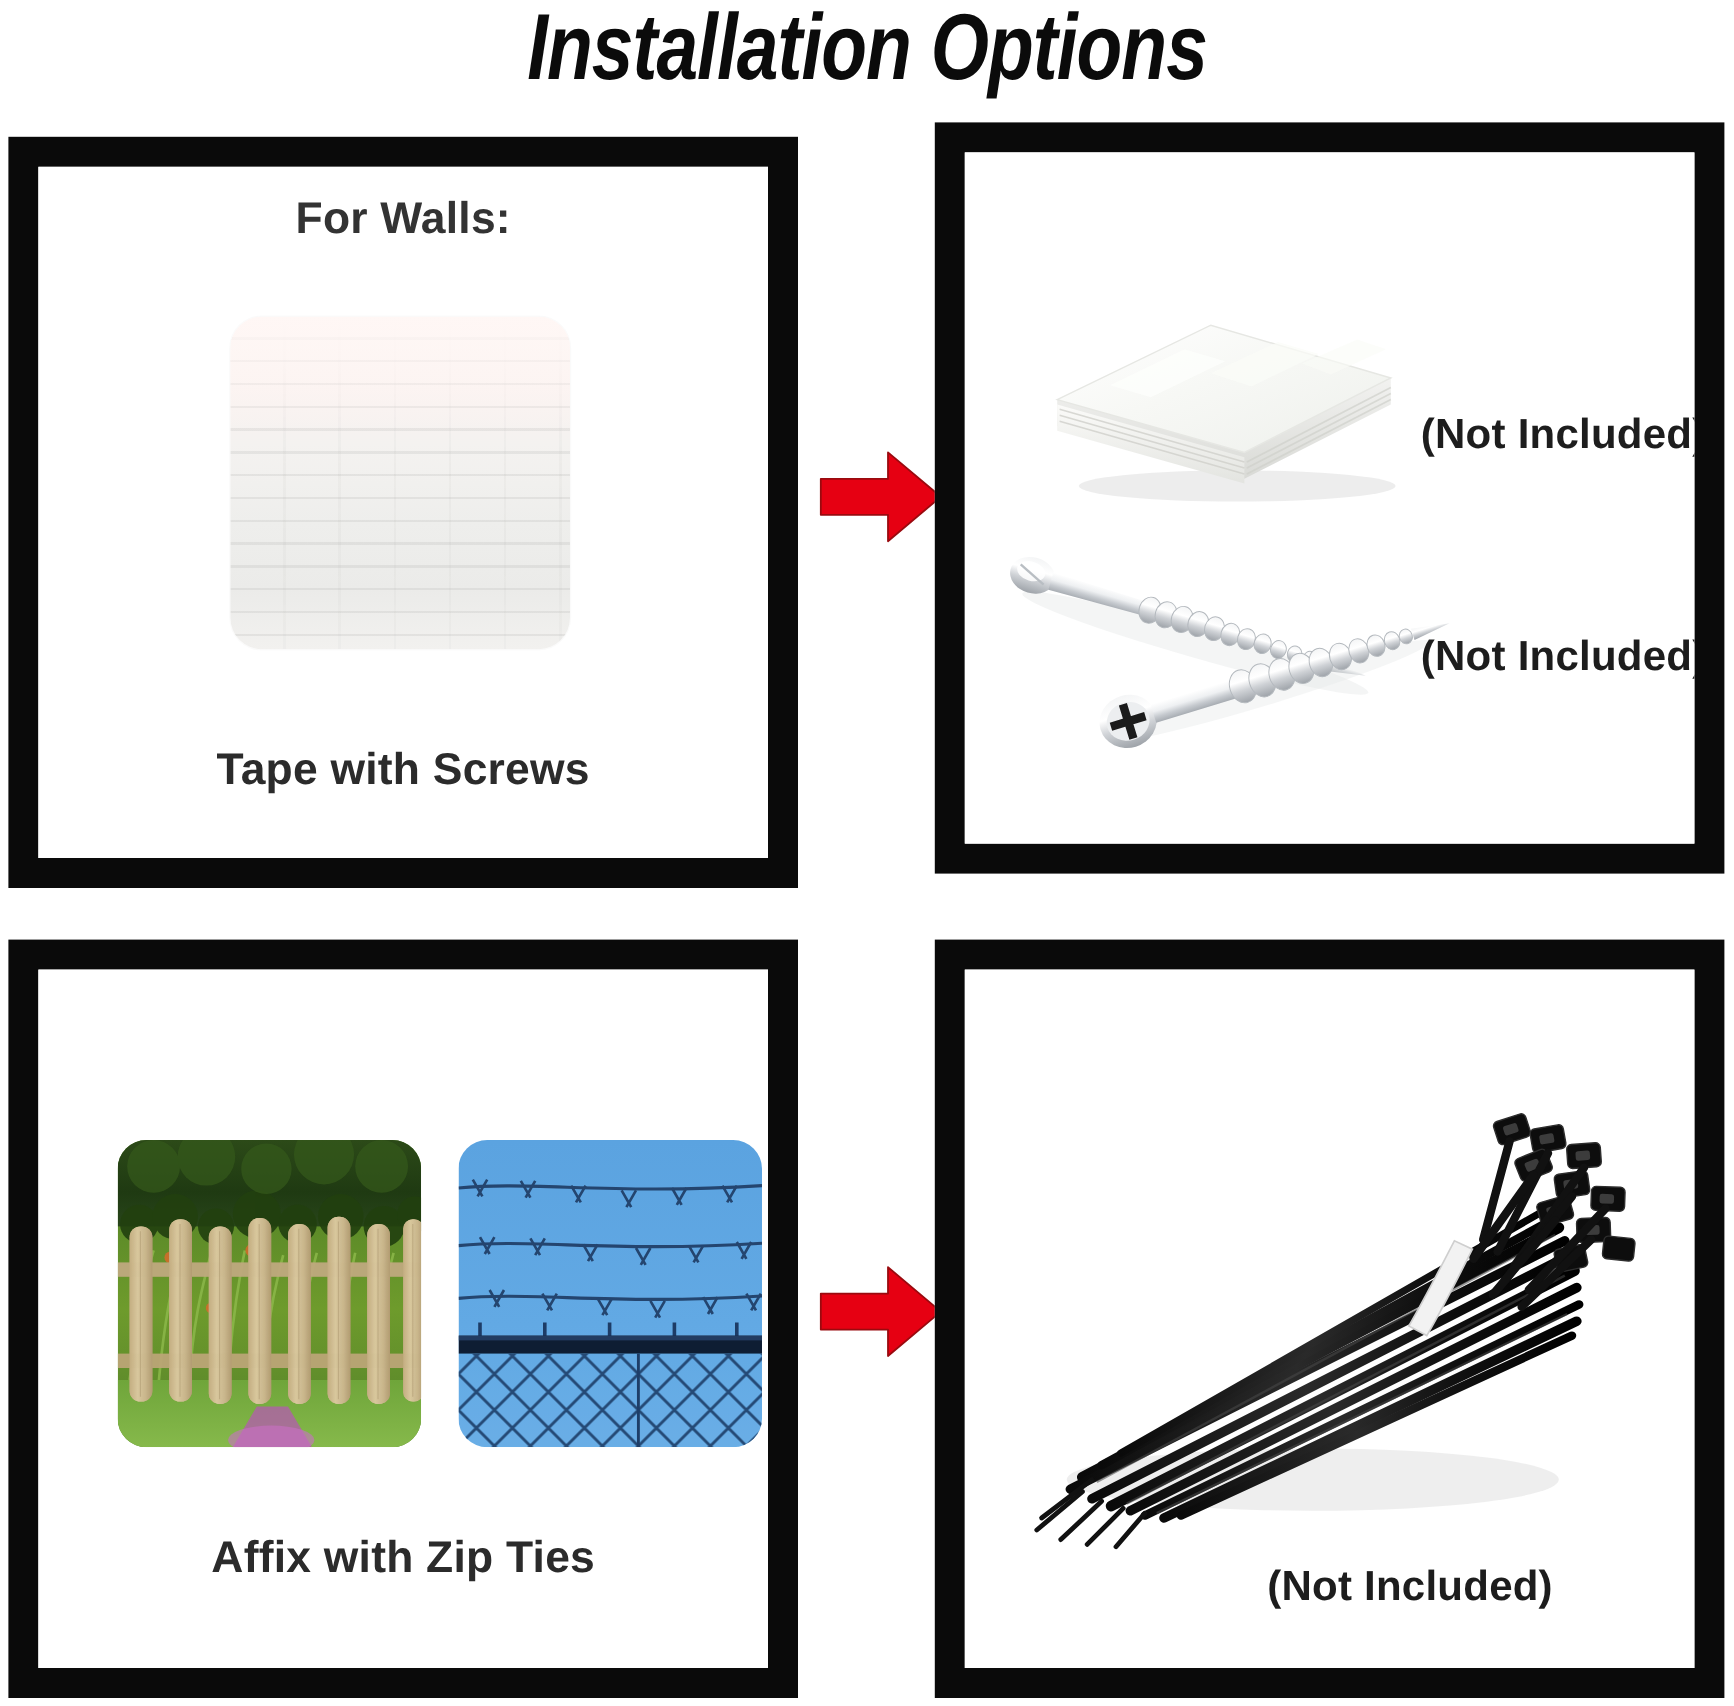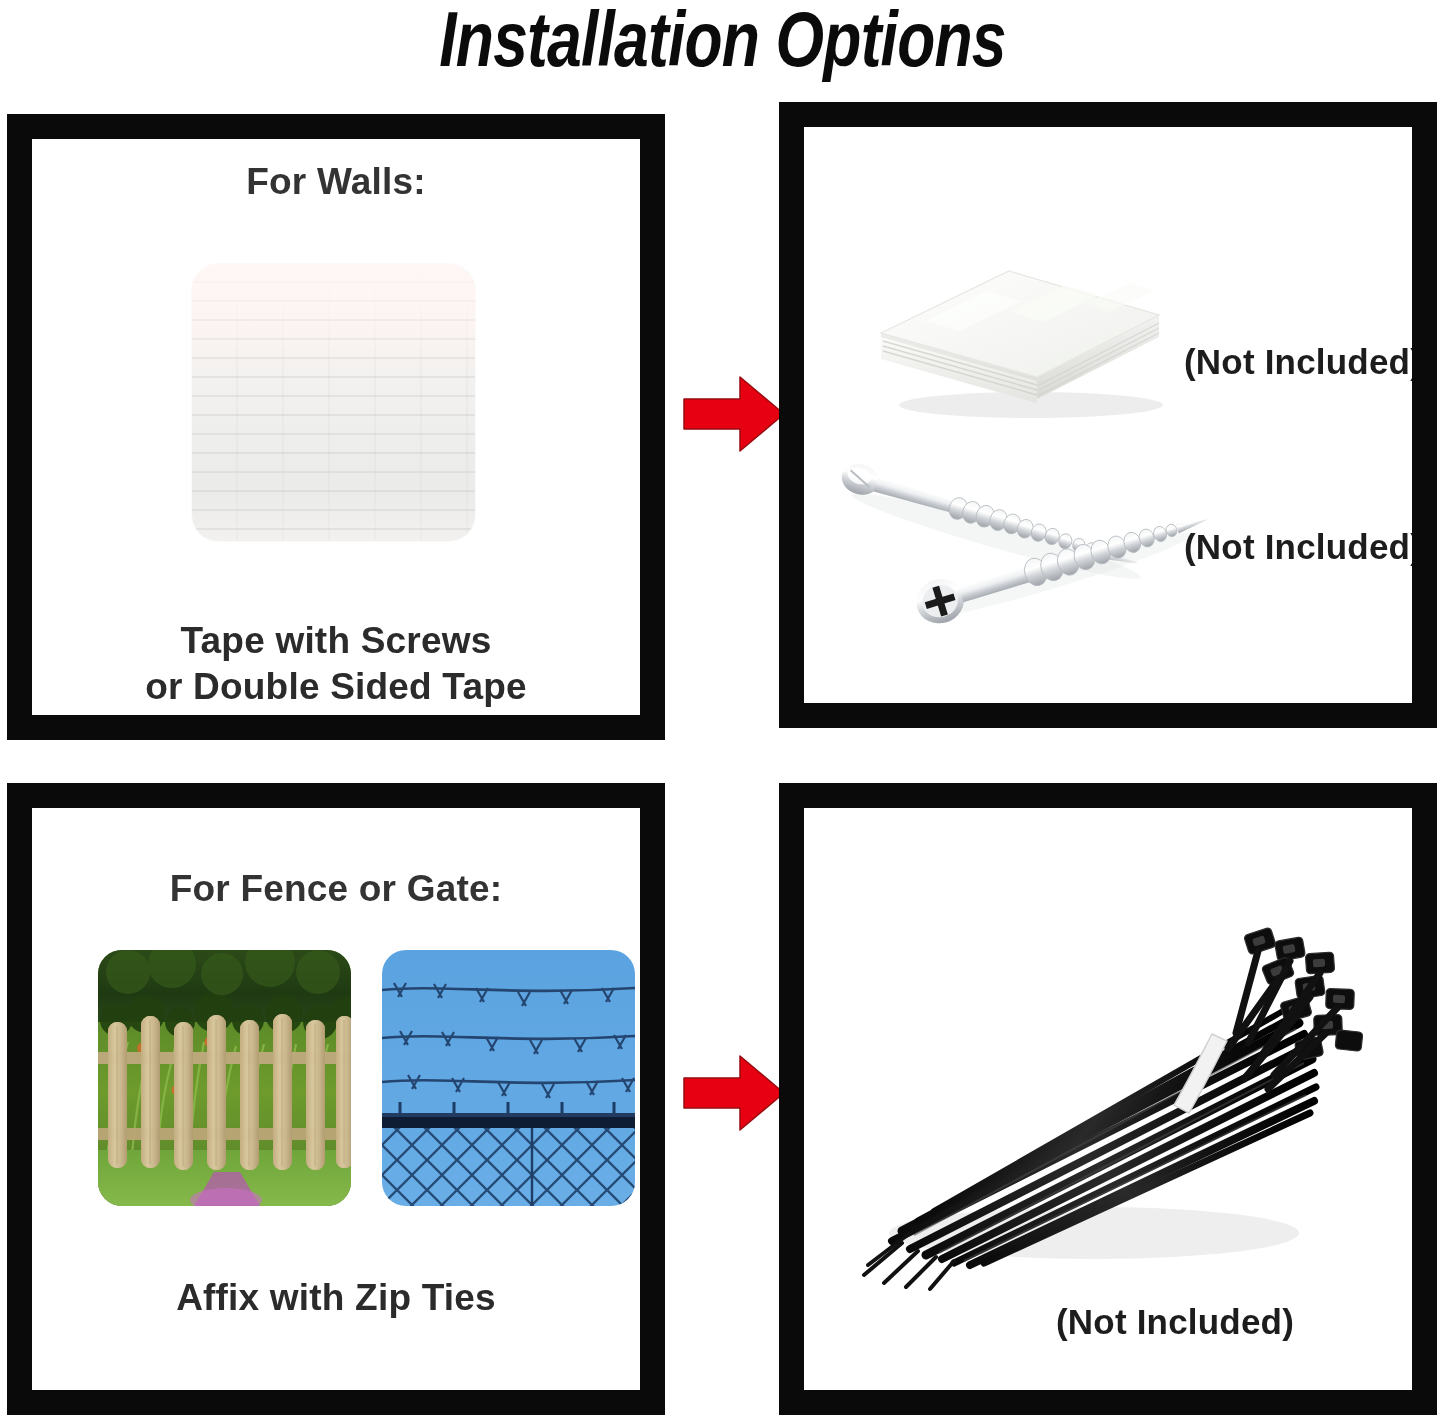--- a/index.html
+++ b/index.html
@@ -106,21 +106,20 @@
 
     <div class="heading" style="top:22px;">For Walls:</div>
 
     <div class="wall-img" style="left:160px;top:125px;">
       <div class="mortar"></div>
       <div class="bricks"></div>
       <div class="soft"></div>
     </div>
 
     <div class="caption" style="top:478px;">Tape with Screws</div>
-    <div class="caption" style="top:524px;">or Double Sided Tape</div>
 
   </div>
 </div>
 
 <div class="arrow" style="left:682px;top:373px;">
   <svg width="104" height="82" viewBox="0 0 104 82" xmlns="http://www.w3.org/2000/svg">
     <polygon points="2,26 58,26 58,4 102,41 58,78 58,56 2,56" fill="#e60012" stroke="#9a0a0f" stroke-width="1.5" stroke-linejoin="round"></polygon>
   </svg>
 </div>
 
@@ -235,21 +234,20 @@
     </div>
 
     <span class="ni-label" style="left:380px;top:400px;">(Not Included)</span>
 
   </div>
 </div>
 
 <div class="panel" id="panel-fence">
   <div class="panel-inner">
 
-    <div class="heading" style="top:60px;">For Fence or Gate:</div>
 
     <div class="photo" style="left:66px;top:142px;width:253px;height:256px;">
       <svg width="253" height="256" viewBox="0 0 253 256" xmlns="http://www.w3.org/2000/svg">
         <defs>
           <linearGradient id="hedge" x1="0" y1="0" x2="0" y2="1">
             <stop offset="0%" stop-color="#2c4a18"></stop>
             <stop offset="60%" stop-color="#1f3a12"></stop>
             <stop offset="100%" stop-color="#28451a"></stop>
           </linearGradient>
           <linearGradient id="foliage" x1="0" y1="0" x2="0" y2="1">

